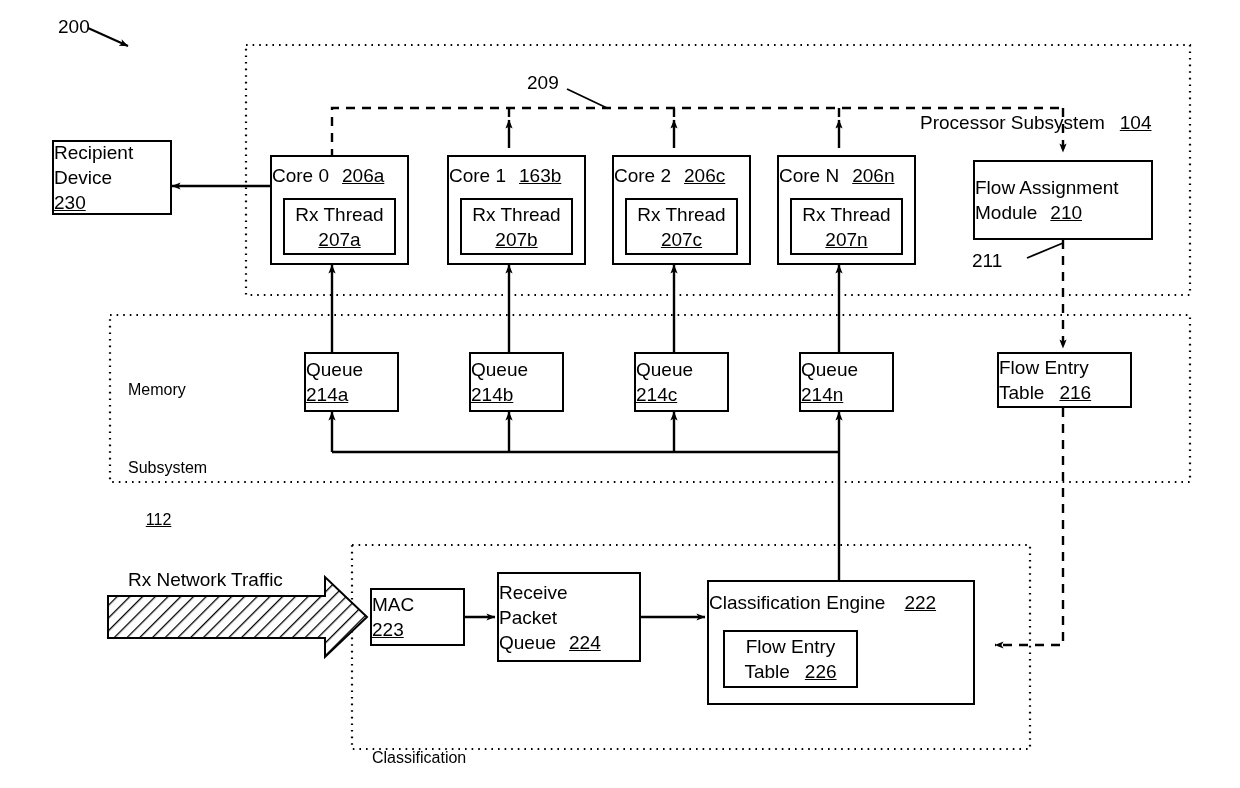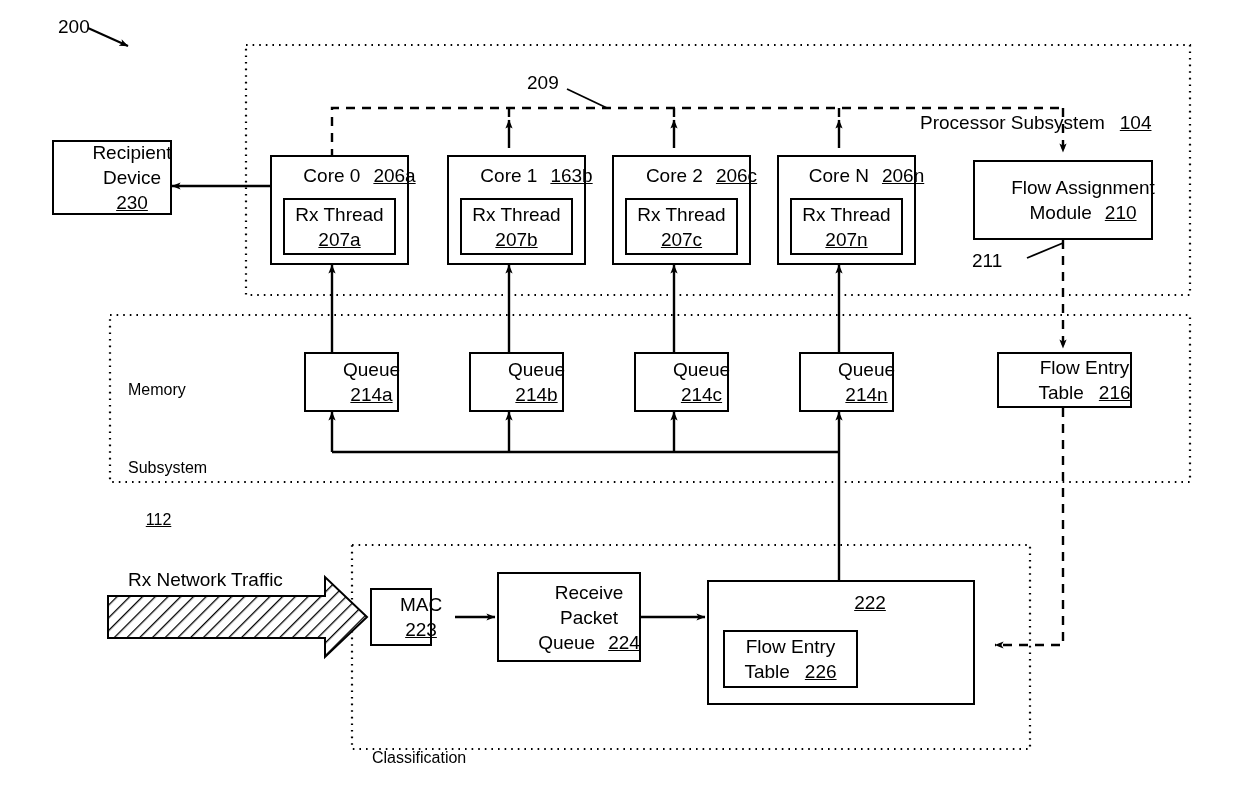--- a/index.html
+++ b/index.html
@@ -1,21 +1,21 @@
 <!DOCTYPE html>
 <html><head>
 <meta charset="utf-8">
 <style>
   html,body{margin:0;padding:0;background:#fff;}
   body{width:1240px;height:788px;position:relative;overflow:hidden;
        font-family:"Liberation Sans","DejaVu Sans",sans-serif;color:#000;}
   #stage{position:absolute;left:0;top:0;width:1240px;height:788px;}
   svg.layer{position:absolute;left:0;top:0;width:1240px;height:788px;overflow:visible;}
   .box{position:absolute;border:2px solid #000;background:#fff;box-sizing:border-box;
-       display:flex;flex-direction:column;align-items:center;justify-content:center;padding-left:40px;}
+       display:flex;flex-direction:column;align-items:flex-start;justify-content:center;}
   .inner{position:absolute;border:2px solid #000;background:#fff;box-sizing:border-box;
          display:flex;flex-direction:column;align-items:center;justify-content:center;}
   .lbl{font-size:19px;line-height:25px;white-space:nowrap;text-align:center;}
   .ref{text-decoration:underline;}
   .free{position:absolute;font-size:19px;line-height:25px;white-space:pre;}
   .freeL{position:absolute;font-size:16px;line-height:26px;white-space:pre;text-align:left;}
   .row{display:flex;align-items:baseline;gap:1px;white-space:nowrap;}
   .row.tight{gap:7px;}
 </style>
 </head>
@@ -183,36 +183,37 @@
   <div class="box" style="left:997px;top:352px;width:135px;height:56px;">
     <div class="lbl">Flow Entry</div>
     <div class="lbl row tight">
         <span>Table</span>
         <span class="ref" style="margin-left:8px">216</span>
       </div>
   </div>
 
   <div class="free" style="left:128px;top:567px;">Rx Network Traffic</div>
 
-  <div class="box" style="left:370px;top:588px;width:62px;height:58px;">
+  <div class="box" style="left:370px;top:588px;width:95px;height:58px;">
     <div class="lbl">MAC</div>
     <div class="lbl ref">223</div>
   </div>
 
   <div class="box" style="left:497px;top:572px;width:144px;height:90px;">
     <div class="lbl">Receive</div>
     <div class="lbl">Packet</div>
     <div class="lbl row tight">
         <span>Queue</span>
         <span class="ref" style="margin-left:6px">224</span>
       </div>
   </div>
 
   <div class="box" style="left:707px;top:580px;width:268px;height:125px;justify-content:flex-start;padding-top:8px;">
     <div class="lbl row">
+        <span>Classification Engine</span>
         <span class="ref" style="margin-left:18px">222</span>
       </div>
   </div>
   <div class="inner" style="left:723px;top:630px;width:135px;height:58px;">
     <div class="lbl">Flow Entry</div>
     <div class="lbl row tight">
         <span>Table</span>
         <span class="ref" style="margin-left:8px">226</span>
       </div>
   </div>

